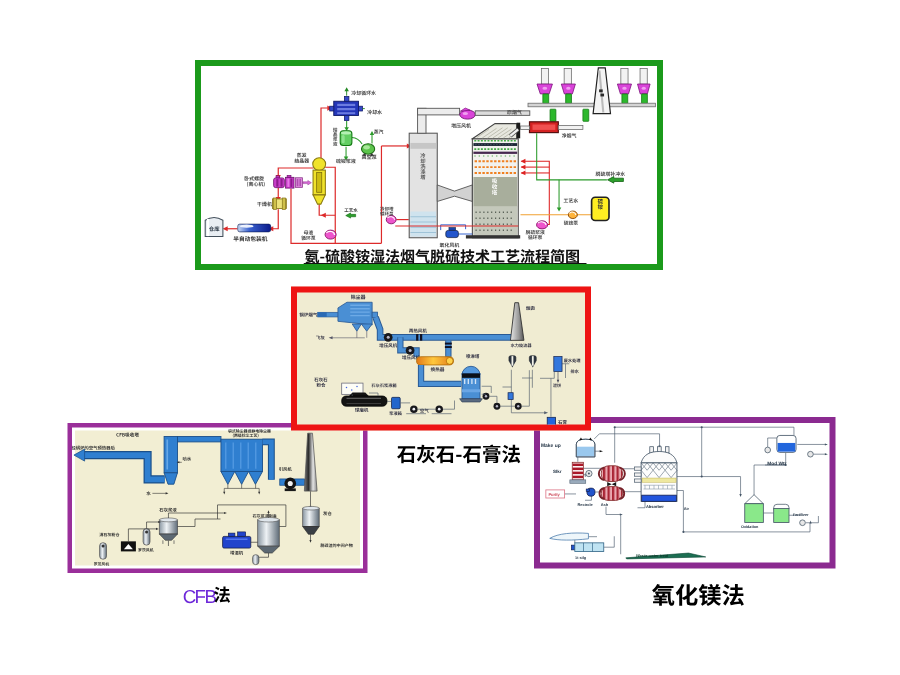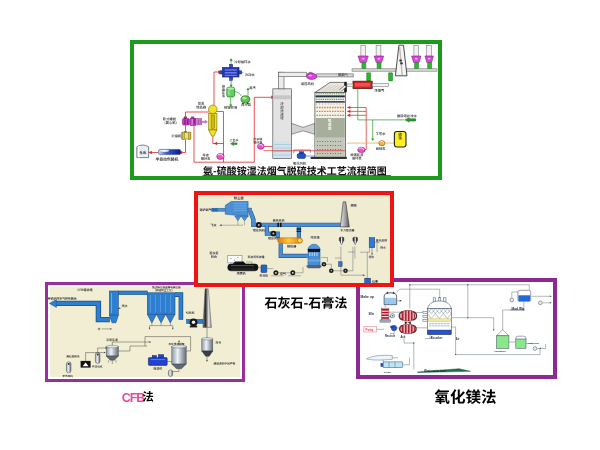--- a/index.html
+++ b/index.html
@@ -1063,21 +1063,21 @@
       <path transform="translate(0.50 13.60) scale(0.01300 -0.01300)" d="M59 781V663H321C264 504 158 335 13 236C38 214 78 170 98 143C147 179 192 221 233 268V-90H354V-29H758V-86H886V443H357C397 514 432 589 459 663H943V781ZM354 86V328H758V86Z"></path>
       <path transform="translate(13.50 13.60) scale(0.01300 -0.01300)" d="M420 483C407 412 382 329 351 273L453 233C482 288 504 377 518 449ZM810 494C790 434 751 355 720 305L811 258C842 306 880 377 912 444ZM283 852 274 742H57V626H261C228 395 163 210 28 94C56 71 107 19 124 -6C275 139 348 355 387 626H937V742H401L410 844ZM570 584C563 296 558 104 277 4C302 -18 335 -64 348 -94C505 -35 589 53 635 168C697 59 779 -29 882 -84C899 -54 934 -11 960 10C829 70 730 187 675 324C686 403 690 489 693 584Z"></path>
       <path transform="translate(26.50 13.60) scale(0.01300 -0.01300)" d="M59 781V663H321C264 504 158 335 13 236C38 214 78 170 98 143C147 179 192 221 233 268V-90H354V-29H758V-86H886V443H357C397 514 432 589 459 663H943V781ZM354 86V328H758V86Z"></path>
       <path transform="translate(39.50 13.60) scale(0.01300 -0.01300)" d="M49 233H322V339H49Z"></path>
       <path transform="translate(44.31 13.60) scale(0.01300 -0.01300)" d="M59 781V663H321C264 504 158 335 13 236C38 214 78 170 98 143C147 179 192 221 233 268V-90H354V-29H758V-86H886V443H357C397 514 432 589 459 663H943V781ZM354 86V328H758V86Z"></path>
       <path transform="translate(57.31 13.60) scale(0.01300 -0.01300)" d="M62 523V354H166V458H831V354H941V523ZM306 632H690V598H306ZM187 679V551H817V679ZM344 386H654V353H344ZM230 431V307H776V431ZM420 834C427 819 435 803 441 786H56V707H946V786H577C568 810 555 839 540 862ZM706 121V88H297V121ZM706 181H297V214H706ZM176 279V-87H297V27H706V7C706 -8 700 -12 684 -13C669 -14 604 -15 555 -12C568 -33 584 -61 591 -86C672 -86 733 -87 773 -76C815 -64 830 -46 830 7V279Z"></path>
       <path transform="translate(70.31 13.60) scale(0.01300 -0.01300)" d="M94 751C158 721 242 673 280 638L350 737C308 770 223 814 160 839ZM35 481C99 453 183 407 222 373L289 473C246 506 161 548 98 571ZM70 3 172 -78C232 20 295 134 348 239L260 319C200 203 123 78 70 3ZM399 -66C433 -50 484 -41 819 0C835 -32 847 -63 855 -89L962 -35C935 47 863 163 795 250L698 203C721 171 744 136 765 100L529 75C579 151 629 242 670 333H942V446H701V587H906V701H701V850H579V701H381V587H579V446H340V333H529C489 234 441 146 423 119C399 82 381 60 357 54C372 20 393 -40 399 -66Z"></path>
     </g>
   </svg>
 
-<div class="abs" style="left:121.8px;top:390.6px;font-weight:bold;font-size:12.5px;letter-spacing:-1.1px;color:#ec4899;">CFB</div>
+<div class="abs" style="left:121.8px;top:390.6px;font-weight:normal;font-size:12.5px;letter-spacing:-1.1px;color:#6d28d9;">CFB</div>
 <svg class="abs" style="left:142.2px;top:390.2px;" width="14" height="14" viewBox="0 0 14 14">
     <g fill="#000000">
       <path transform="translate(0.30 10.80) scale(0.01150 -0.01150)" d="M94 751C158 721 242 673 280 638L350 737C308 770 223 814 160 839ZM35 481C99 453 183 407 222 373L289 473C246 506 161 548 98 571ZM70 3 172 -78C232 20 295 134 348 239L260 319C200 203 123 78 70 3ZM399 -66C433 -50 484 -41 819 0C835 -32 847 -63 855 -89L962 -35C935 47 863 163 795 250L698 203C721 171 744 136 765 100L529 75C579 151 629 242 670 333H942V446H701V587H906V701H701V850H579V701H381V587H579V446H340V333H529C489 234 441 146 423 119C399 82 381 60 357 54C372 20 393 -40 399 -66Z"></path>
     </g>
   </svg>
 
 <svg class="abs" style="left:434px;top:388px;" width="66" height="18" viewBox="0 0 66 18">
     <g fill="#000000">
       <path transform="translate(0.50 14.50) scale(0.01550 -0.01550)" d="M260 643V560H848V643ZM235 852C189 746 104 645 13 584C36 562 77 512 93 488C157 536 220 604 272 680H935V768H325L349 818ZM175 415C186 396 197 373 204 352H80V269H318V231H117V151H318V110H56V22H318V-90H435V22H681V110H435V151H630V231H435V269H663V352H547L590 415L523 432H688C692 129 716 -90 865 -90C942 -90 964 -35 972 97C948 114 918 145 896 173C894 87 889 30 874 30C815 30 805 242 808 523H150V432H241ZM282 432H470C460 407 443 377 429 352H320C313 375 298 407 282 432Z"></path>
       <path transform="translate(16.00 14.50) scale(0.01550 -0.01550)" d="M284 854C228 709 130 567 29 478C52 450 91 385 106 356C131 380 156 408 181 438V-89H308V241C336 217 370 181 387 158C424 176 462 197 501 220V118C501 -28 536 -72 659 -72C683 -72 781 -72 806 -72C927 -72 958 1 972 196C937 205 883 230 853 253C846 88 838 48 794 48C774 48 697 48 677 48C637 48 631 57 631 116V308C751 399 867 512 960 641L845 720C786 628 711 545 631 472V835H501V368C436 322 371 284 308 254V621C345 684 379 750 406 814Z"></path>

